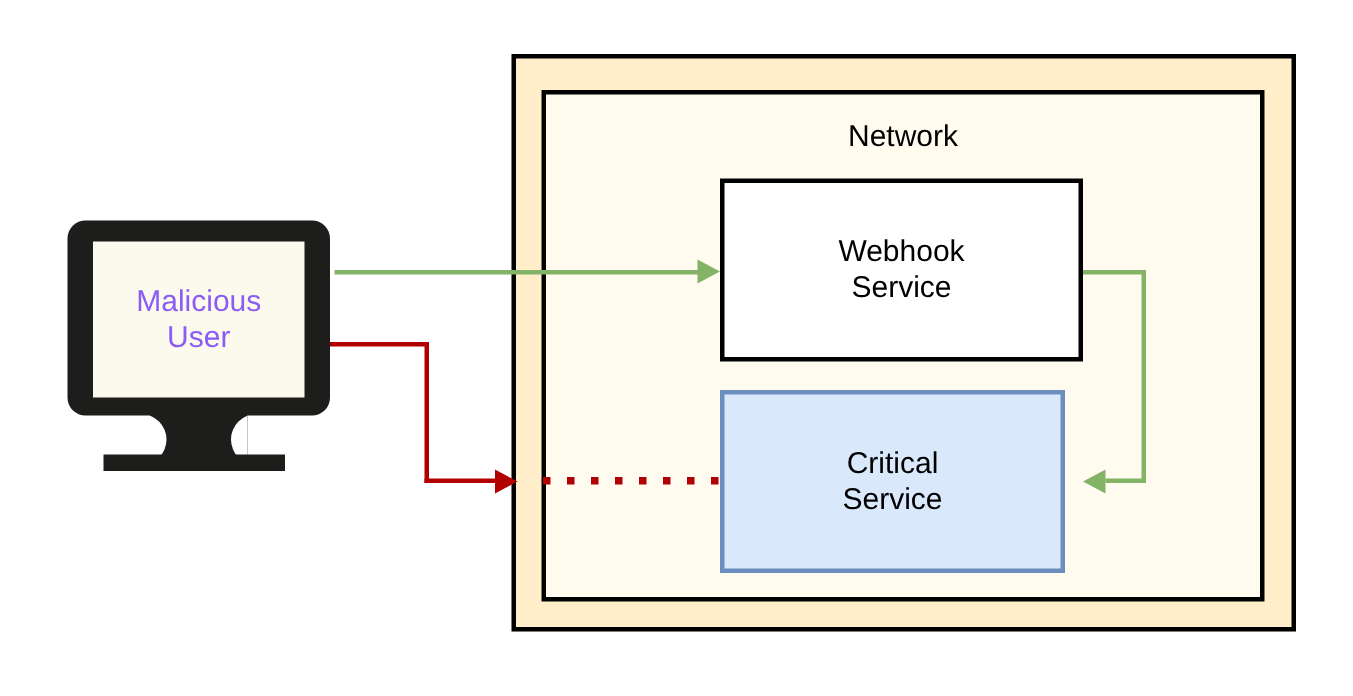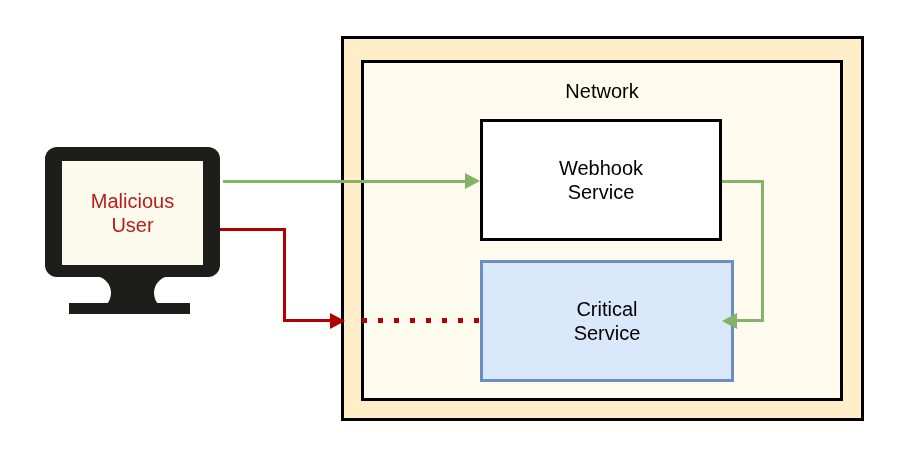--- a/index.html
+++ b/index.html
@@ -80,21 +80,21 @@
     left: 480px;
     top: 119px;
     width: 242px;
     height: 122px;
     background: #ffffff;
     border: 3px solid #000000;
   }
   .node-critical {
     left: 480px;
     top: 260px;
-    width: 254px;
+    width: 230px;
     height: 122px;
     background: #dae8fc;
     border: 3px solid #6c8ebf;
   }
   .node-label { display: block; white-space: pre-line; }
 
   
   .monitor {
     position: absolute;
     left: 45px;
@@ -118,21 +118,21 @@
     top: 14px;
     width: 141px;
     height: 104px;
     background: #fcfaec;
     display: flex;
     align-items: center;
     justify-content: center;
     text-align: center;
     font-size: 20px;
     line-height: 24px;
-    color: #b91c1c;
+    color: #8b5cf6;
   }
   .monitor-neck {
     position: absolute;
     left: 55px;
     top: 129px;
     width: 65px;
     height: 28px;
     background: #1d1d1b;
     overflow: hidden;
   }

